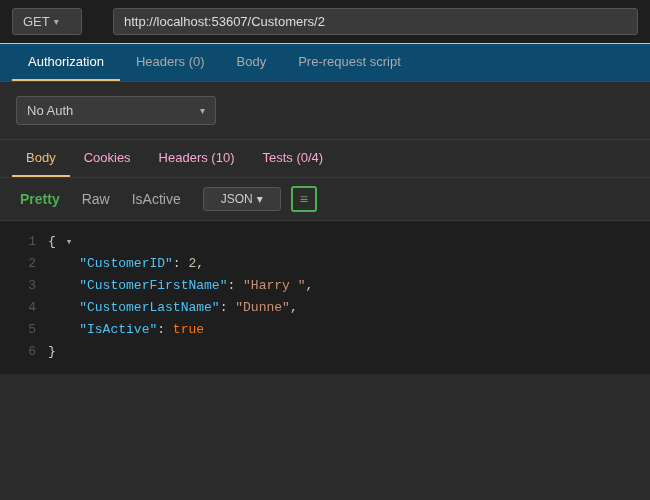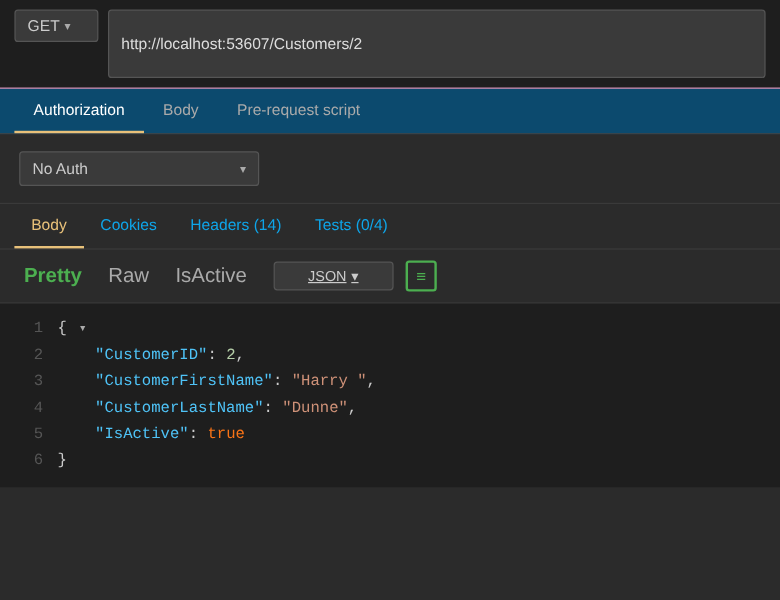--- a/index.html
+++ b/index.html
@@ -38,22 +38,23 @@
     .method-selector .chevron {
       font-size: 10px;
       color: #aaa;
     }
     .url-input {
       flex: 1;
       background: #3a3a3a;
       border: 1px solid #555;
       border-radius: 3px;
       color: #ddd;
-      padding: 20px 10px;
-      font-size: 13px;
+      padding: 5px 10px;
+      font-size: 13px;
+      margin-left: 23px;
     }
 
     
     .request-tabs {
       display: flex;
       background: #0c4a6e;
       border-bottom: 1px solid #444;
       padding: 0 12px;
     }
     .req-tab {
@@ -100,21 +101,21 @@
     
     .response-tabs {
       display: flex;
       align-items: center;
       border-bottom: 1px solid #3a3a3a;
       padding: 0 12px;
     }
     .resp-tab {
       padding: 10px 14px;
       cursor: pointer;
-      color: #0ea5e9;
+      color: #f9a8d4;
       font-size: 13px;
       border-bottom: 2px solid transparent;
     }
     .resp-tab.active {
       color: #e8c17a;
       border-bottom: 2px solid #e8c17a;
     }
     .resp-meta {
       margin-left: auto;
       display: flex;
@@ -141,39 +142,38 @@
       display: flex;
       align-items: center;
       padding: 8px 12px;
       gap: 6px;
       border-bottom: 1px solid #3a3a3a;
     }
     .fmt-tab {
       padding: 4px 8px;
       cursor: pointer;
       color: #aaa;
-      font-size: 17px;
+      font-size: 14px;
       border-radius: 3px;
     }
     .fmt-tab.active {
       color: #4caf50;
       font-weight: bold;
     }
     .json-dropdown {
       background: #3a3a3a;
       border: 1px solid #555;
       border-radius: 3px;
       color: #ccc;
-      padding: 4px 28px;
+      padding: 4px 17px;
       font-size: 12px;
       display: flex;
       gap: 4px;
       cursor: pointer;
       margin-left: 8px;
-      text-decoration: underline;
     }
     .wrap-btn {
       background: transparent;
       border: 2px solid #4caf50;
       border-radius: 3px;
       color: #4caf50;
       padding: 3px 7px;
       cursor: pointer;
       font-size: 14px;
       margin-left: 4px;
@@ -218,37 +218,38 @@
 <div class="url-bar">
   <div class="method-selector">
     <span>GET</span>
     <span class="chevron">▾</span>
   </div>
   <input class="url-input" type="text" value="http://localhost:53607/Customers/2" style="">
 </div>
 
 <div class="request-tabs">
   <div class="req-tab active">Authorization</div>
+  <div class="req-tab">Headers (0)</div>
   <div class="req-tab">Body</div>
   <div class="req-tab">Pre-request script</div>
 </div>
 
 <div class="auth-section">
   <div class="auth-dropdown">
     <span>No Auth</span>
     <span class="chevron">▾</span>
   </div>
 </div>
 
 <div class="response-section">
 
   <div class="response-tabs">
     <div class="resp-tab active">Body</div>
     <div class="resp-tab">Cookies</div>
-    <div class="resp-tab">Headers (14)</div>
+    <div class="resp-tab">Headers (10)</div>
     <div class="resp-tab">Tests (0/4)</div>
   </div>
 
   <div class="format-bar">
     <div class="fmt-tab active">Pretty</div>
     <div class="fmt-tab">Raw</div>
     <div class="fmt-tab">IsActive</div>
     <div class="json-dropdown">
       <span>JSON</span>
       <span>▾</span>

